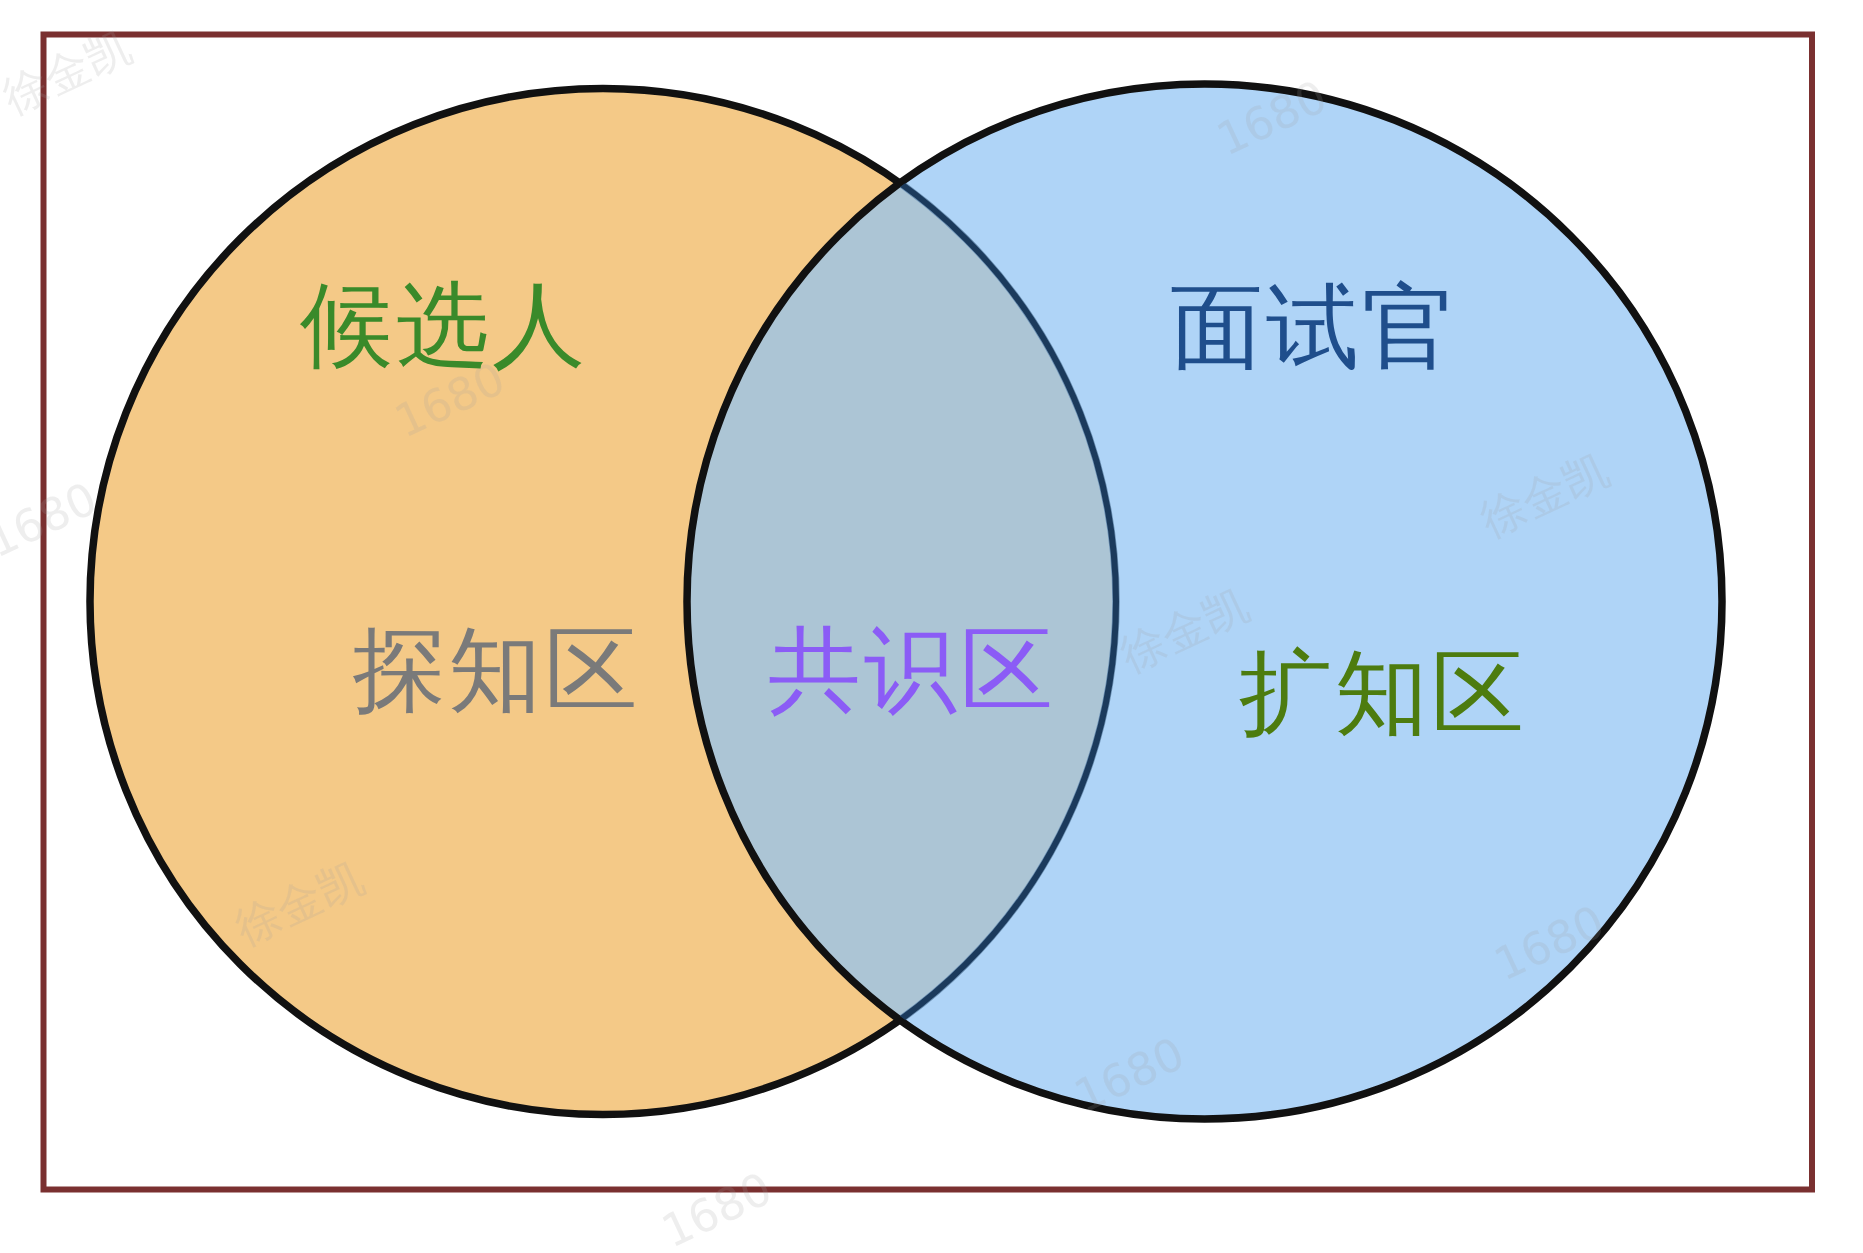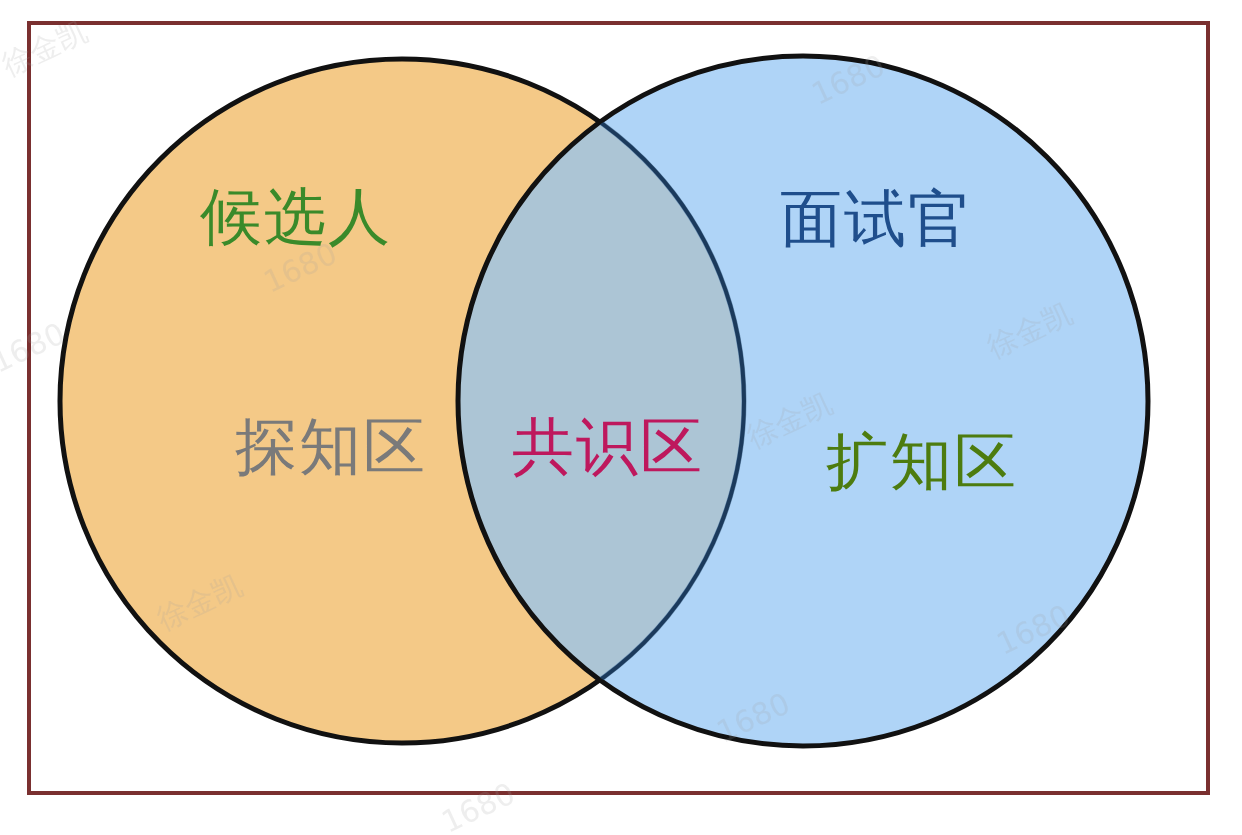--- a/index.html
+++ b/index.html
@@ -70,14 +70,14 @@
 <div class="watermark" style="left:985px;top:310px;">徐金凯</div>
 <div class="watermark" style="left:745px;top:400px;">徐金凯</div>
 <div class="watermark" style="left:155px;top:582px;">徐金凯</div>
 <div class="watermark" style="left:995px;top:612px;">1680</div>
 <div class="watermark" style="left:715px;top:700px;">1680</div>
 <div class="watermark" style="left:440px;top:790px;">1680</div>
 
 <div class="label" style="left:200px;top:186px;color:#3A8A2A;">候选人</div>
 <div class="label" style="left:780px;top:188px;color:#1F4E8C;font-family:Liberation Serif, serif;">面试官</div>
 <div class="label" style="left:198px;top:416px;color:#7A7A7A;margin-left:37px;">探知区</div>
-<div class="label" style="left:512px;top:416px;color:#be185d;">共识区</div>
+<div class="label" style="left:512px;top:416px;color:#8b5cf6;">共识区</div>
 <div class="label" style="left:826px;top:395px;color:#4d7c0f;margin-top:36px;">扩知区</div>
 
 </body></html>

